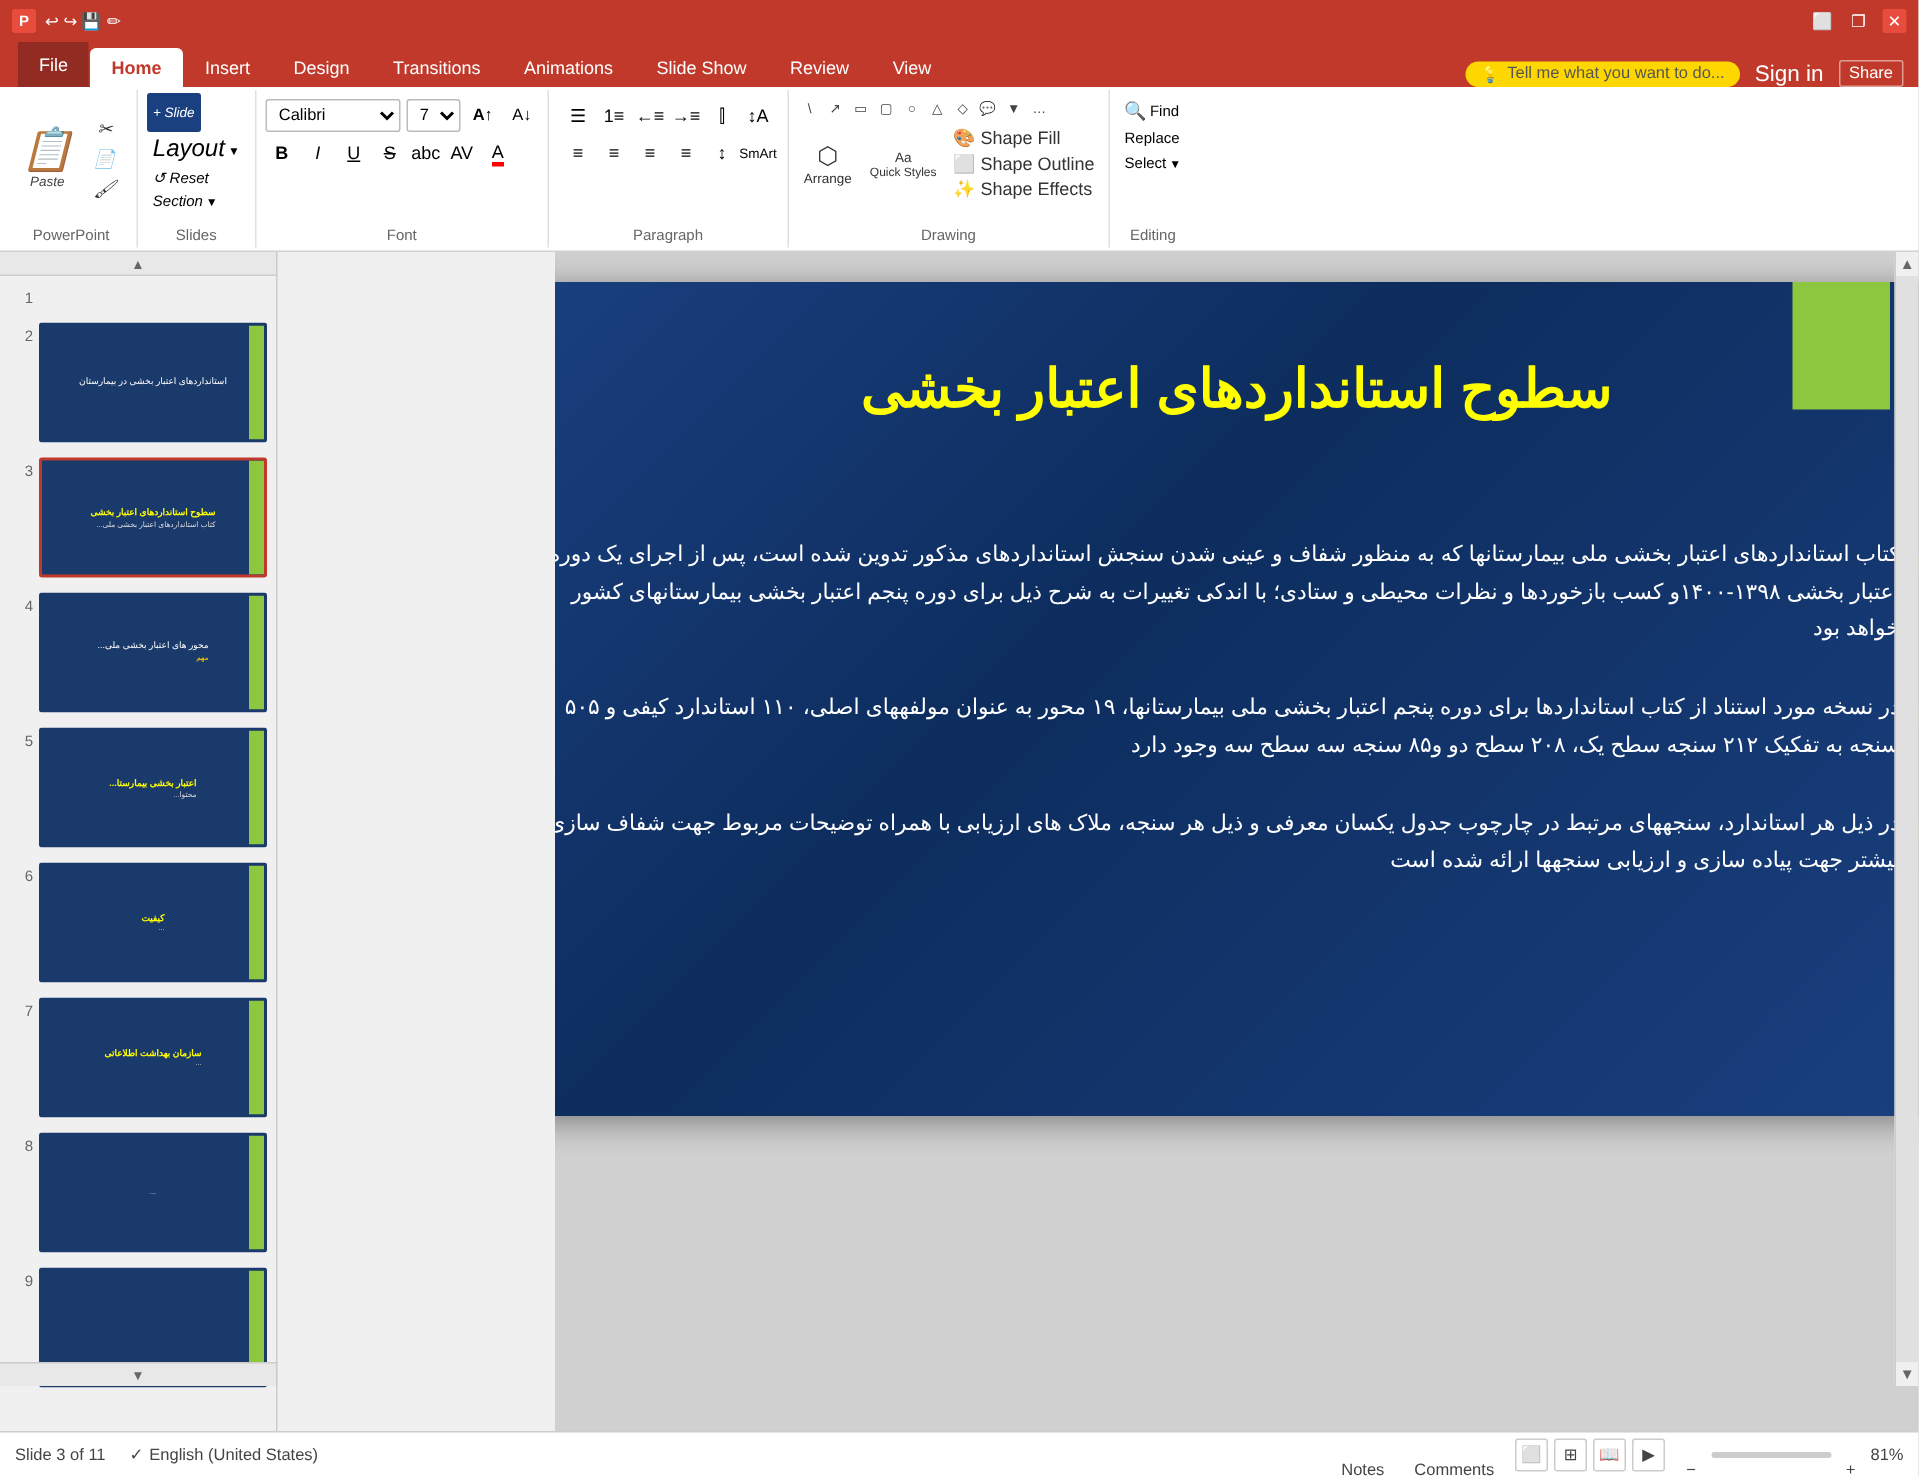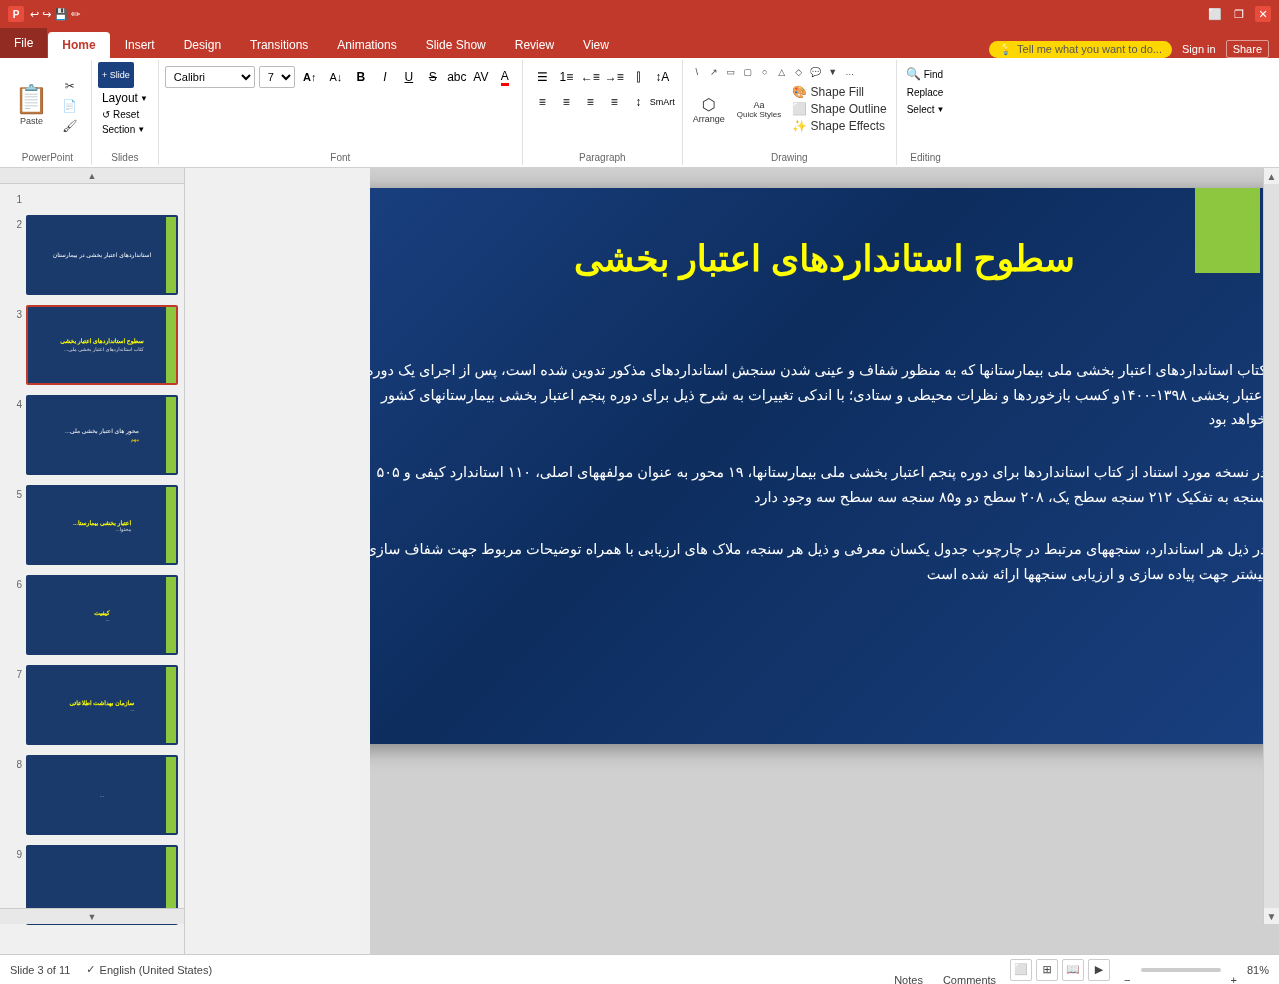--- a/index.html
+++ b/index.html
@@ -17,21 +17,21 @@
       font-size: 12px;
     }
     #titlebar-title { flex: 1; text-align: center; font-size: 12px; }
     #titlebar-controls { display: flex; gap: 8px; }
     .title-btn { width: 16px; height: 16px; cursor: pointer; display: flex; align-items: center; justify-content: center; font-size: 11px; color: white; }
     #ribbon-tabs {
       height: 30px;
       background: #c0392b;
       display: flex;
       align-items: flex-end;
-      padding-left: 0;
+      padding-left: 12px;
     }
     .ribbon-tab {
       padding: 4px 14px;
       font-size: 12px;
       color: white;
       cursor: pointer;
       height: 26px;
       display: flex;
       align-items: center;
       border-radius: 4px 4px 0 0;
@@ -68,20 +68,21 @@
       color: #666;
       margin-top: auto;
       padding-top: 2px;
       text-align: center;
     }
     .ribbon-group-content {
       display: flex;
       align-items: center;
       gap: 2px;
       flex: 1;
+      font-style: italic;
     }
     .ribbon-btn {
       display: flex;
       flex-direction: column;
       align-items: center;
       justify-content: center;
       padding: 2px 4px;
       cursor: pointer;
       border-radius: 3px;
       font-size: 10px;
@@ -385,21 +386,21 @@
   <div class="ribbon-tab">Transitions</div>
   <div class="ribbon-tab">Animations</div>
   <div class="ribbon-tab">Slide Show</div>
   <div class="ribbon-tab">Review</div>
   <div class="ribbon-tab">View</div>
   <div style="flex:1;display:flex;align-items:center;justify-content:flex-end;padding:0 10px;">
     <div style="background:#ffd700;border-radius:12px;padding:2px 10px;font-size:11px;color:#555;display:flex;align-items:center;gap:4px;cursor:pointer;">
       <span>💡</span>
       <span>Tell me what you want to do...</span>
     </div>
-    <div style="color:white;margin-left:10px;font-size:11px;cursor:pointer;text-align:center;">Sign in</div>
+    <div style="color:white;margin-left:10px;font-size:15px;cursor:pointer;text-align:center;">Sign in</div>
     <div style="color:white;margin-left:10px;font-size:11px;cursor:pointer;border:1px solid rgba(255,255,255,0.5);padding:2px 6px;border-radius:2px;">Share</div>
   </div>
 </div>
 
 <div id="ribbon-content">
 
   <div class="ribbon-group">
     <div class="ribbon-group-content" style="flex-direction:row;align-items:center;">
       <div class="ribbon-btn ribbon-btn-large">
         <div class="ribbon-btn-icon">📋</div>
@@ -419,36 +420,36 @@
     </div>
     <div class="ribbon-group-title">PowerPoint</div>
   </div>
 
   <div class="ribbon-group">
     <div class="ribbon-group-content" style="flex-direction:column;align-items:flex-start;gap:2px;">
       <div style="display:flex;align-items:center;gap:2px;">
         <div style="background:#1a4080;width:36px;height:26px;border-radius:2px;cursor:pointer;display:flex;align-items:center;justify-content:center;color:white;font-size:9px;">+ Slide</div>
       </div>
       <div class="dropdown-btn">
-        <span style="font-size:12px;">Layout</span>
+        <span style="font-size:16px;">Layout</span>
           <span class="dropdown-arrow">▼</span>
       </div>
       <div class="dropdown-btn">
         <span style="font-size:10px;">↺ Reset</span>
       </div>
       <div class="dropdown-btn">
         <span style="font-size:10px;">Section</span>
           <span class="dropdown-arrow">▼</span>
       </div>
     </div>
     <div class="ribbon-group-title">Slides</div>
   </div>
 
   <div class="ribbon-group" style="min-width:140px;">
-    <div style="display:flex;gap:3px;padding-top:4px;">
+    <div style="display:flex;flex-direction:column;gap:3px;padding-top:4px;">
       <div style="display:flex;align-items:center;gap:4px;">
         <select class="format-select" style="width:90px;"><option>Calibri</option></select>
         <select class="format-select" style="width:36px;"><option>72</option></select>
         <div class="format-btn" style="font-size:11px;font-weight:bold;">A↑</div>
         <div class="format-btn" style="font-size:11px;">A↓</div>
       </div>
       <div style="display:flex;align-items:center;gap:2px;">
         <div class="format-btn">
             <b>B</b>
           </div>

